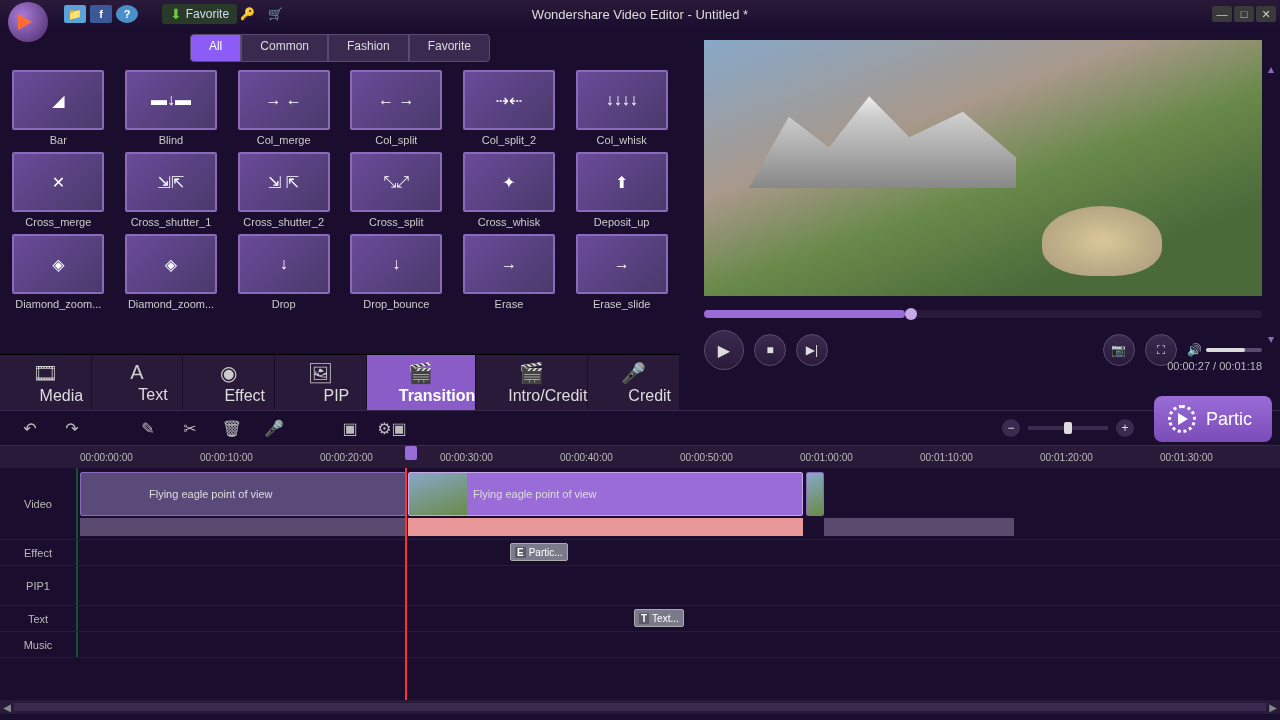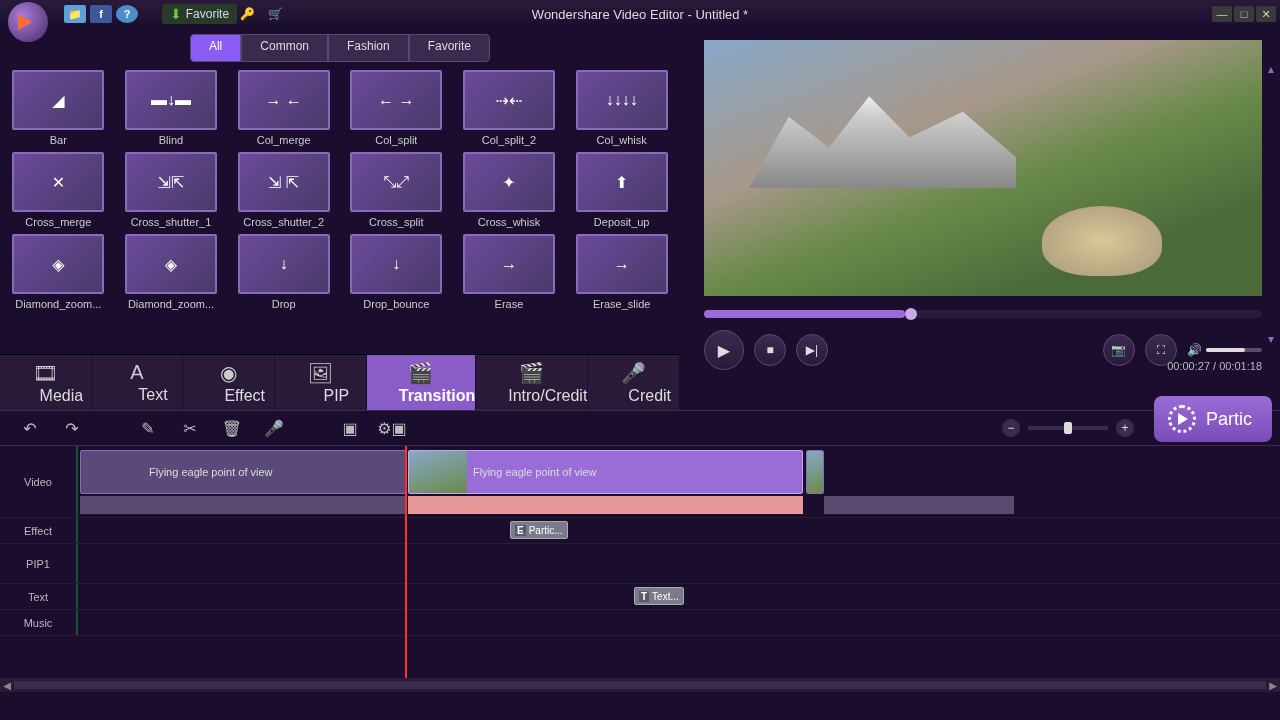--- a/index.html
+++ b/index.html
@@ -298,20 +298,33 @@
   <div class="zoom-group">
     <div class="zoom-btn">−</div>
     <div class="zoom-track">
         <div class="zoom-knob"></div>
       </div>
     <div class="zoom-btn">+</div>
   </div>
 </div>
 
 <div class="timeline">
+  <div class="ruler" id="ruler">
+    <div class="playhead-marker"></div>
+  <div class="ruler-mark" style="left: 80px;">00:00:00:00</div>
+      <div class="ruler-mark" style="left: 200px;">00:00:10:00</div>
+      <div class="ruler-mark" style="left: 320px;">00:00:20:00</div>
+      <div class="ruler-mark" style="left: 440px;">00:00:30:00</div>
+      <div class="ruler-mark" style="left: 560px;">00:00:40:00</div>
+      <div class="ruler-mark" style="left: 680px;">00:00:50:00</div>
+      <div class="ruler-mark" style="left: 800px;">00:01:00:00</div>
+      <div class="ruler-mark" style="left: 920px;">00:01:10:00</div>
+      <div class="ruler-mark" style="left: 1040px;">00:01:20:00</div>
+      <div class="ruler-mark" style="left: 1160px;">00:01:30:00</div>
+    </div>
 
   <div style="position:relative">
     <div class="playhead-line" style="height:232px"></div>
 
     <div class="track" style="height:72px">
       <div class="track-label">Video</div>
       <div class="track-content">
         <div class="clip clip-black" style="left:2px;width:62px"></div>
         <div class="clip" style="left:2px;width:326px;background:#5a4a7a">
           <div style="width:62px"></div>

